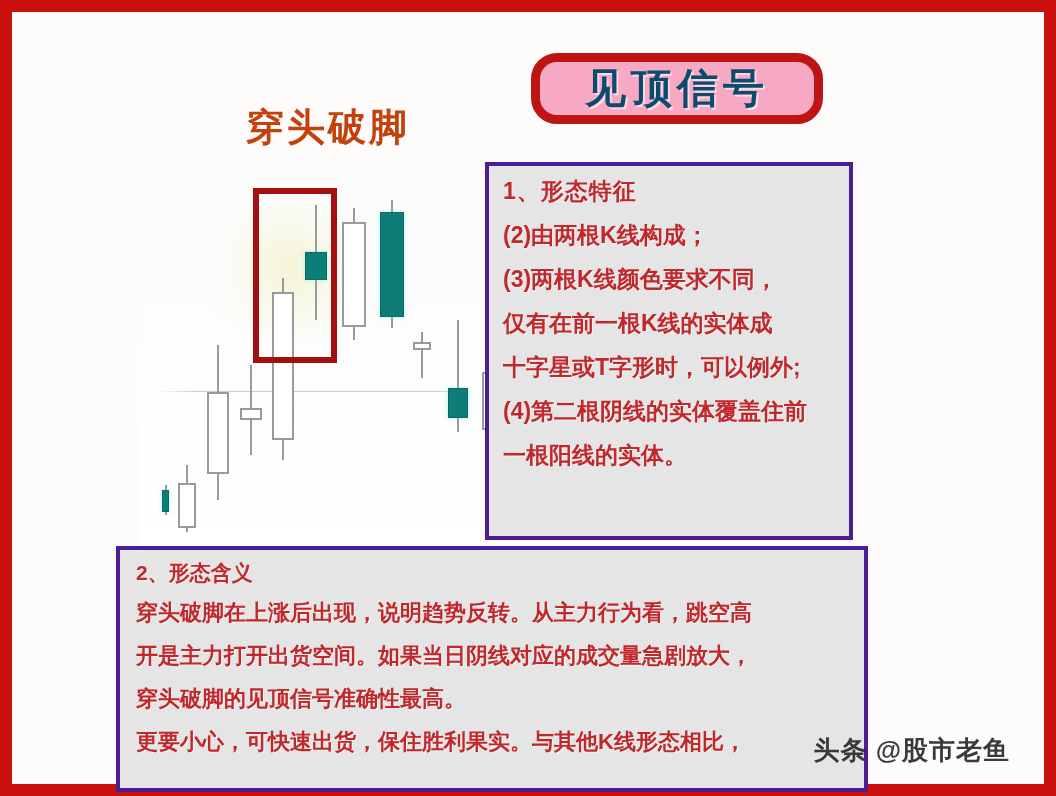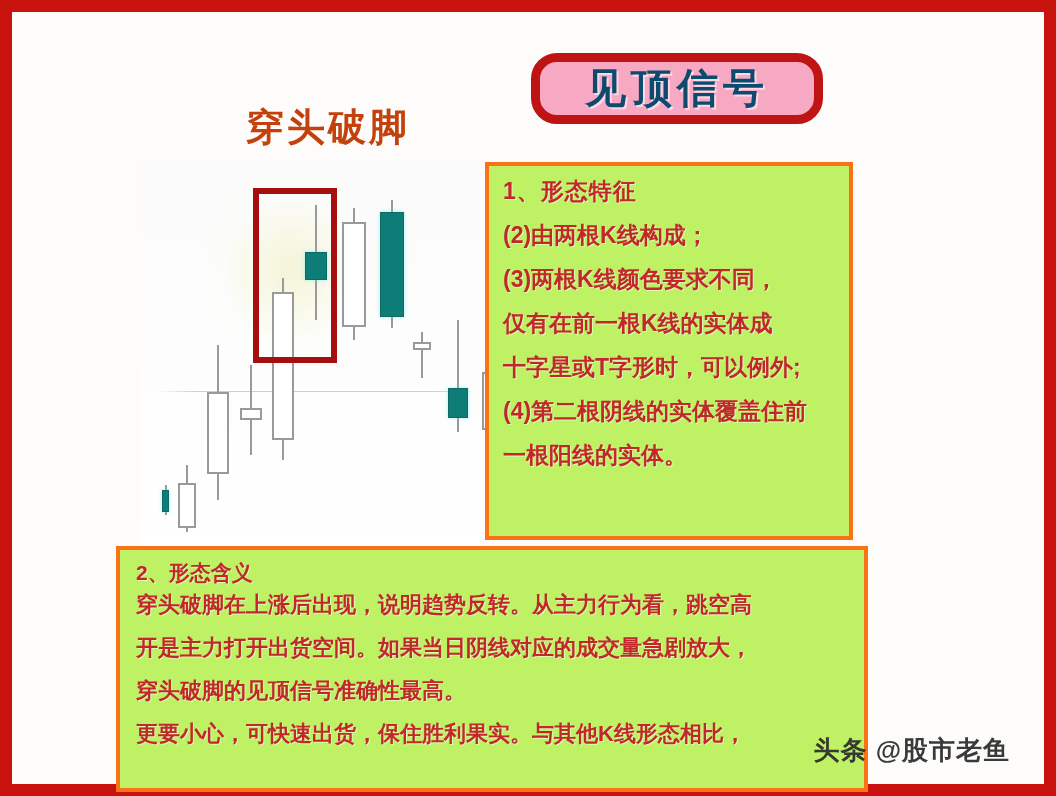--- a/index.html
+++ b/index.html
@@ -117,22 +117,22 @@
     width: 84px;
     height: 175px;
     border: 6px solid #a50f0f;
     box-sizing: border-box;
     background: transparent;
   }
 
   
   .textbox {
     position: absolute;
-    border: 4px solid #f97316;
-    background: #bef264;
+    border: 4px solid #4c1d95;
+    background: #e5e5e5;
     box-sizing: border-box;
   }
   #box-features {
     left: 473px;
     top: 150px;
     width: 368px;
     height: 378px;
     padding: 14px 0 0 14px;
   }
   #box-meaning {
@@ -151,21 +151,21 @@
   }
   #box-features .line {
     font-size: 23px;
     margin-bottom: 21px;
   }
   #box-features .line.heading {
     letter-spacing: 1px;
   }
   #box-meaning .line.heading {
     font-size: 21px;
-    margin-bottom: 11px;
+    margin-bottom: 19px;
   }
   #box-meaning .line.body-line {
     font-size: 22px;
     margin-bottom: 21px;
   }
 
   
   .watermark {
     position: absolute;
     right: 34px;

